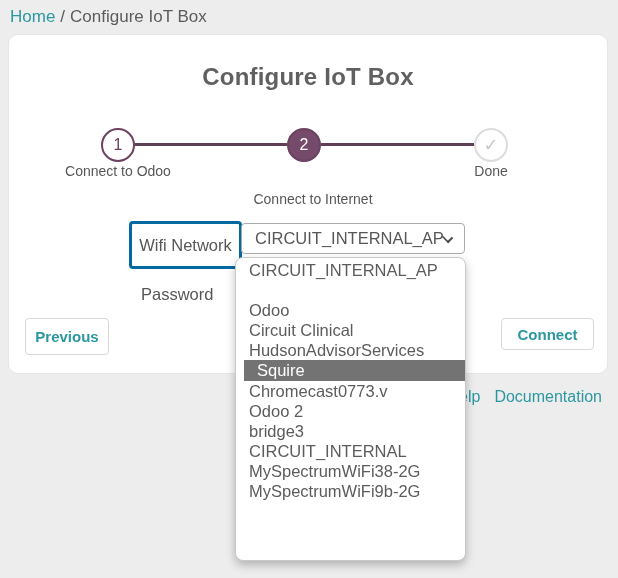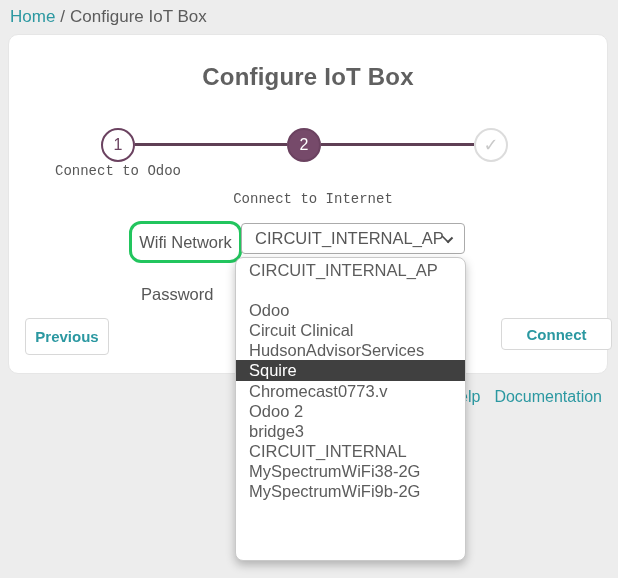--- a/index.html
+++ b/index.html
@@ -44,31 +44,31 @@
     position: absolute; top: 93px;
     width: 34px; height: 34px; border-radius: 50%;
     display: flex; align-items: center; justify-content: center;
     font-size: 16px; background: #fff;
   }
   .circle-1 { left: 92px;  border: 2px solid #6b4260; color: #6b4260; }
   .circle-2 { left: 278px; border: 2px solid #6b4260; background: #764a6a; color: #ffffff; }
   .circle-3 { left: 465px; border: 2px solid #dcdcdc; color: #c9c9c9; font-size: 18px; }
   .step-label {
     position: absolute; top: 128px; width: 180px;
-    text-align: center; font-size: 14px; color: #575757; font-family: Liberation Mono, monospace;
+    text-align: center; font-size: 14px; color: #575757;
   }
   .label-1 { left: 19px; }
   .label-2 { left: 214px; margin-top: 28px; }
   .label-3 { left: 392px; }
 
   
   .wifi-annotation {
     position: absolute; left: 120px; top: 186px;
-    width: 113px; height: 42px;
-    border: 3px solid #22c55e; border-radius: 12px;
+    width: 113px; height: 48px;
+    border: 3px solid #0369a1; border-radius: 4px;
     display: flex; align-items: center; justify-content: center;
   }
   .field-label { font-size: 16.5px; color: #575757; }
   .password-label { position: absolute; left: 132px; top: 235px; margin-top: 15px; }
 
   .wifi-select {
     position: absolute; left: 232px; top: 188px;
     width: 224px; height: 31px;
     background: #fff; border: 1px solid #ababab; border-radius: 4px;
     font-size: 16.5px; color: #575757;
@@ -84,21 +84,21 @@
 
   
   .btn {
     position: absolute;
     background: #fff; border: 1px solid #d8d8d8; border-radius: 4px;
     color: #2b98a1; font-weight: 700; font-size: 15px;
     font-family: "Liberation Sans", sans-serif;
     cursor: pointer;
   }
   .btn-previous { left: 16px; top: 283px; width: 84px; height: 37px; }
-  .btn-connect  { left: 492px; top: 283px; width: 111px; height: 32px; }
+  .btn-connect  { left: 492px; top: 283px; width: 93px; height: 32px; }
 
   
   .footer {
     position: absolute; top: 388px; right: 16px;
     display: flex; gap: 14px;
     font-size: 16px; z-index: 5;
   }
   .footer a { color: #2b98a1; text-decoration: none; cursor: pointer; }
 
   
@@ -112,21 +112,21 @@
     padding-top: 2px;
     overflow: hidden;
   }
   .opt {
     height: 20.1px; line-height: 20.1px;
     padding-left: 13px;
     font-size: 16.5px; color: #5c5c5c;
     white-space: nowrap;
     cursor: pointer;
   }
-  .opt.sel { background: #404040; color: #ffffff; }
+  .opt.sel { background: #737373; color: #ffffff; margin-left: 8px; }
 </style>
 </head>
 <body>
 
 <nav class="breadcrumb">
   <a>Home</a><span class="sep">/</span><span>Configure IoT Box</span>
 </nav>
 
 <section class="card">
   <h1 class="title">Configure IoT Box</h1>
@@ -138,20 +138,21 @@
       <span>1</span>
     </div>
     <div class="step-circle circle-2">
       <span>2</span>
     </div>
     <div class="step-circle circle-3">
       <span>✓</span>
     </div>
     <div class="step-label label-1">Connect to Odoo</div>
     <div class="step-label label-2">Connect to Internet</div>
+    <div class="step-label label-3">Done</div>
   </div>
 
   <div class="wifi-annotation">
     <span class="field-label">Wifi Network</span>
   </div>
 
   <div class="wifi-select">
     <span>CIRCUIT_INTERNAL_AP</span>
     <span class="chevron"></span>
   </div>

